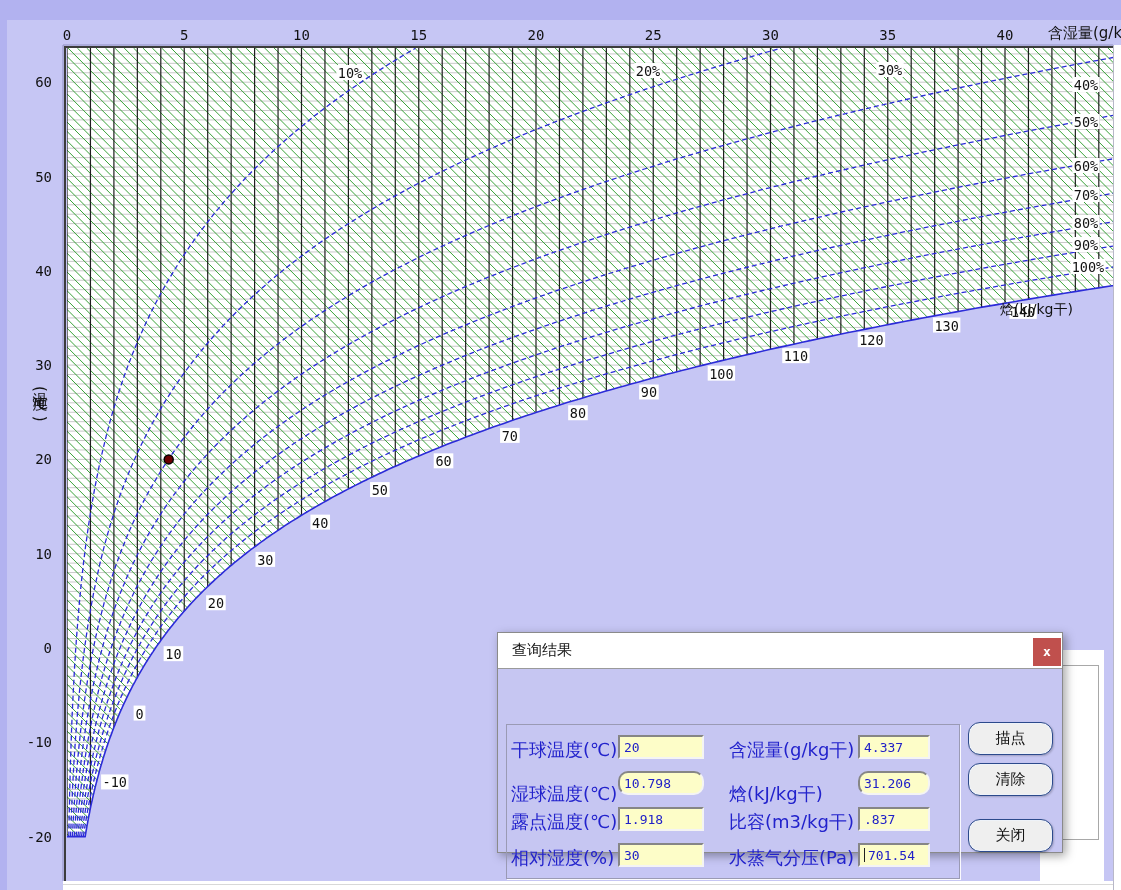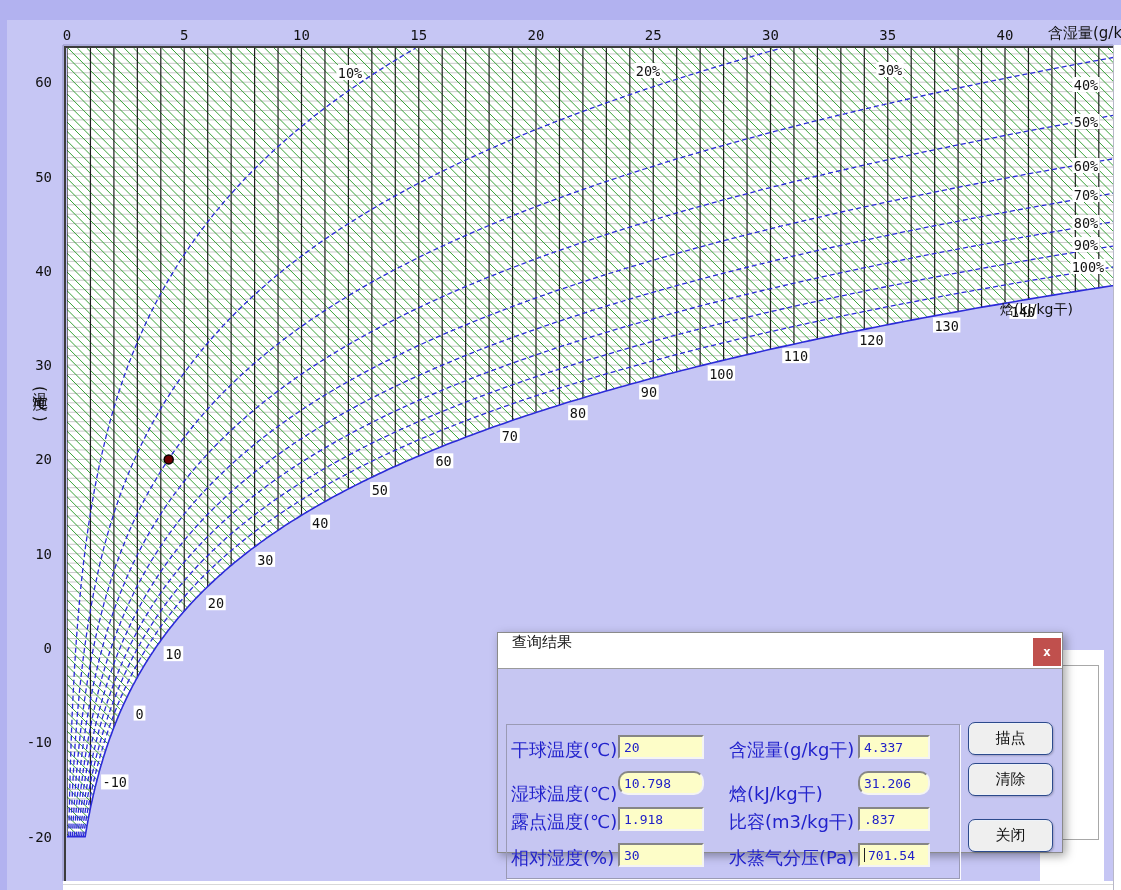--- a/index.html
+++ b/index.html
@@ -19,21 +19,21 @@
   #h-axis-title{left:1000px;top:301px;font-size:14px;}
   
   #bg-window{position:absolute;left:1040px;top:650px;width:64px;height:234px;background:#fff;z-index:5;}
   #bg-window .inner-rect{position:absolute;left:10px;top:15px;width:47px;height:173px;border:1px solid #a8a8a8;background:#fff;}
   
   .dialog{position:absolute;left:497px;top:632px;width:566px;height:221px;z-index:10;
     border:1px solid #8a8a8a;background:var(--dialog-bg,#c6c6f2);
     box-shadow:3px 3px 9px rgba(0,0,0,.35);box-sizing:border-box;}
   .titlebar{position:absolute;left:0;top:0;width:100%;height:36px;background:#fff;
     border-bottom:1px solid #9a9a9a;box-sizing:border-box;}
-  .titlebar .title{position:absolute;left:14px;top:0;font-size:15px;color:#111;}
+  .titlebar .title{position:absolute;left:14px;top:8px;font-size:15px;color:#111;}
   .closebtn{position:absolute;left:535px;top:5px;width:28px;height:28px;background:var(--close-red,#c0504d);
     color:#fff;font-weight:bold;font-size:13px;text-align:center;line-height:28px;cursor:pointer;
     font-family:"DejaVu Sans Mono",monospace;}
   .content{position:absolute;left:0;top:36px;right:0;bottom:0;}
   .groupbox{position:absolute;left:8px;top:55px;width:452px;height:153px;
     border:1px solid #9a9ab4;box-shadow:1px 1px 0 rgba(255,255,255,.9);}
   .fld-label{position:absolute;font-size:18px;color:var(--label-blue,#2222cc);white-space:nowrap;}
   .fld-input{position:absolute;height:24px;box-sizing:border-box;background:var(--input-yellow,#fdfdc8);
     border:2px solid;border-color:#868686 #f4f4f4 #f4f4f4 #868686;
     color:var(--value-blue,#2020c8);font-size:13px;font-family:"DejaVu Sans Mono",monospace;
@@ -42,21 +42,21 @@
   .caret{display:inline-block;width:1px;height:14px;background:#202020;margin-right:3px;vertical-align:-2px;}
   .lblL{left:13px;} .inL{left:120px;width:86px;}
   .lblR{left:231px;} .inR{left:360px;width:72px;}
   .row0l{top:69px;} .row0i{top:66px;}
   .row1l{top:105px;margin-top:8px;} .row1i{top:102px;border-radius:10px;}
   .row2l{top:141px;} .row2i{top:138px;}
   .row3l{top:177px;} .row3i{top:174px;}
   .dbtn{position:absolute;left:470px;width:85px;height:33px;font-size:15px;color:#111;
     background:linear-gradient(180deg,#fdfdfb 0%,#ececе4 55%,#d7d7cd 100%);
     background:linear-gradient(180deg,#fdfdfb 0%,#ececе4 55%,#d7d7cd 100%);
-    border:1px solid #2c4a8c;border-radius:7px;cursor:pointer;
+    border:1px solid #2c4a8c;border-radius:12px;cursor:pointer;
     box-shadow:inset 0 0 0 1px #eef2f8,1px 1px 2px rgba(0,0,0,.2);
     font-family:"DejaVu Sans",sans-serif;}
   .btn0{top:53px;} .btn1{top:94px;} .btn2{top:150px;}
 </style>
 </head>
 <body>
 
 <div class="frame-top"></div>
 <div class="frame-left"></div>
 

